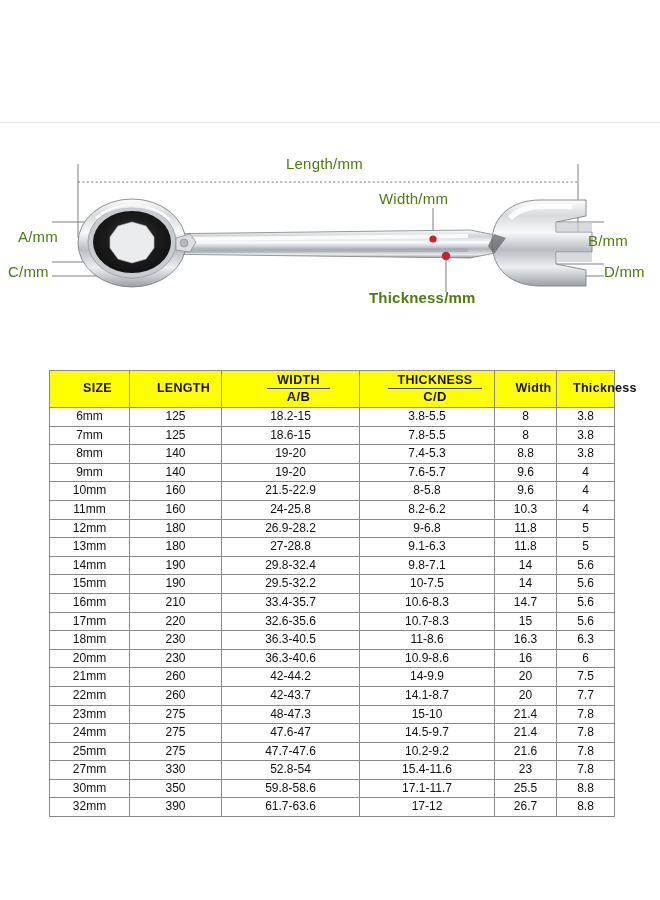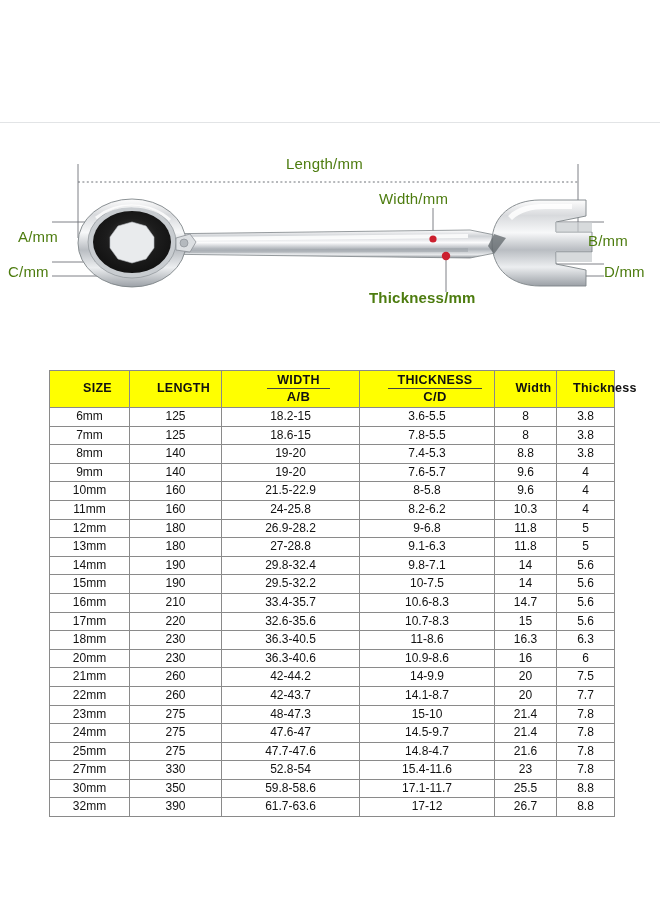--- a/index.html
+++ b/index.html
@@ -236,21 +236,21 @@
           <th>
             <span class="hd-main">Thickness</span>
           </th>
         </tr>
     </thead>
     <tbody>
         <tr>
           <td>6mm</td>
           <td>125</td>
           <td>18.2-15</td>
-          <td>3.6-5.5</td>
+          <td>3.8-5.5</td>
           <td>8</td>
           <td>3.8</td>
         </tr>
         <tr>
           <td>7mm</td>
           <td>125</td>
           <td>18.6-15</td>
           <td>7.8-5.5</td>
           <td>8</td>
           <td>3.8</td>
@@ -380,21 +380,21 @@
           <td>275</td>
           <td>47.6-47</td>
           <td>14.5-9.7</td>
           <td>21.4</td>
           <td>7.8</td>
         </tr>
         <tr>
           <td>25mm</td>
           <td>275</td>
           <td>47.7-47.6</td>
-          <td>14.8-4.7</td>
+          <td>10.2-9.2</td>
           <td>21.6</td>
           <td>7.8</td>
         </tr>
         <tr>
           <td>27mm</td>
           <td>330</td>
           <td>52.8-54</td>
           <td>15.4-11.6</td>
           <td>23</td>
           <td>7.8</td>

